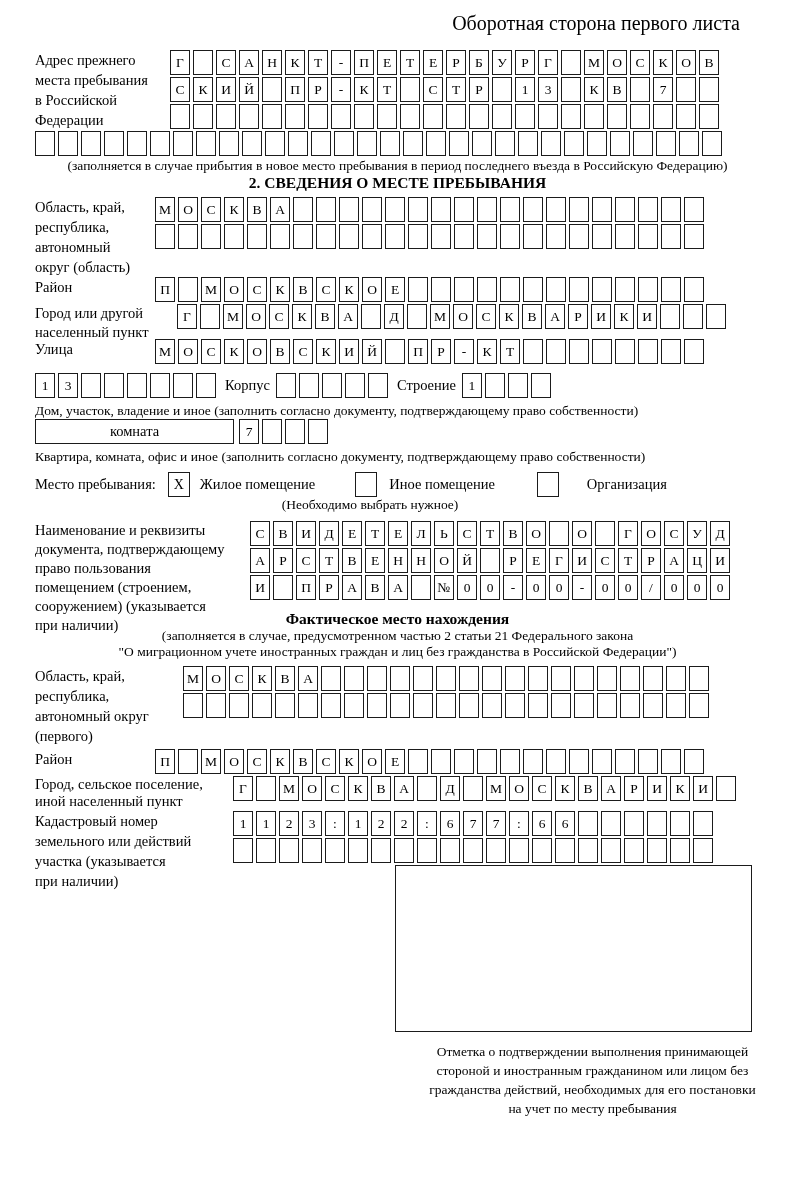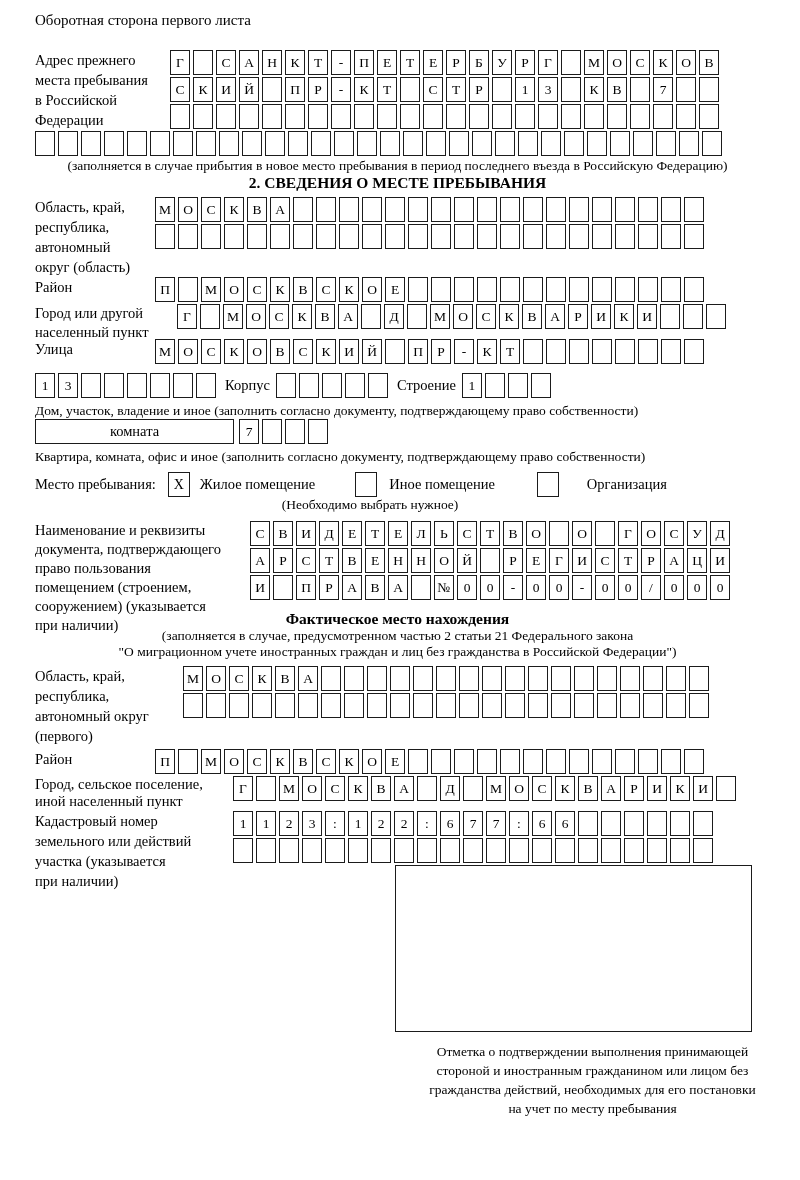--- a/index.html
+++ b/index.html
@@ -3,21 +3,21 @@
 <meta charset="utf-8">
 <style>
   html,body{margin:0;padding:0;background:#ffffff;}
   body{
     width:800px;height:1180px;overflow:hidden;
     font-family:"Liberation Serif","DejaVu Serif",serif;
     color:#000;
   }
   .page{padding:12px 40px 0 35px;position:relative;}
   .header-note{
-    font-size:15px;padding-right:20px;height:18px;
+    text-align:right;font-size:20px;padding-right:20px;height:18px;
   }
   
   .cells{display:flex;margin-bottom:2px;}
   .cell{
     flex:none;display:inline-flex;align-items:center;justify-content:center;
     width:18px;height:23px;border:1.6px solid #1b1b1b;margin-right:3px;
     font-size:13.5px;line-height:1;
   }
   .frow{display:flex;align-items:flex-start;}
   .flabel{flex:none;font-size:14.5px;line-height:20px;}
@@ -392,21 +392,21 @@
     <span class="checkbox"></span>
     <span style="margin:0 42px 0 12px;">Иное помещение</span>
     <span class="checkbox"></span>
     <span style="margin-left:28px;">Организация</span>
   </div>
   <div class="note choose-note">(Необходимо выбрать нужное)</div>
 
   <div class="frow mt8">
     <div class="flabel collapse w215">
       <div>Наименование и реквизиты</div>
-      <div>документа, подтверждающего</div>
+      <div>документа, подтверждающему</div>
       <div>право пользования</div>
       <div>помещением (строением,</div>
       <div>сооружением) (указывается</div>
       <div>при наличии)</div>
     </div>
     <div>
       <div class="cells">
           <span class="cell">С</span>
           <span class="cell">В</span>
           <span class="cell">И</span>

